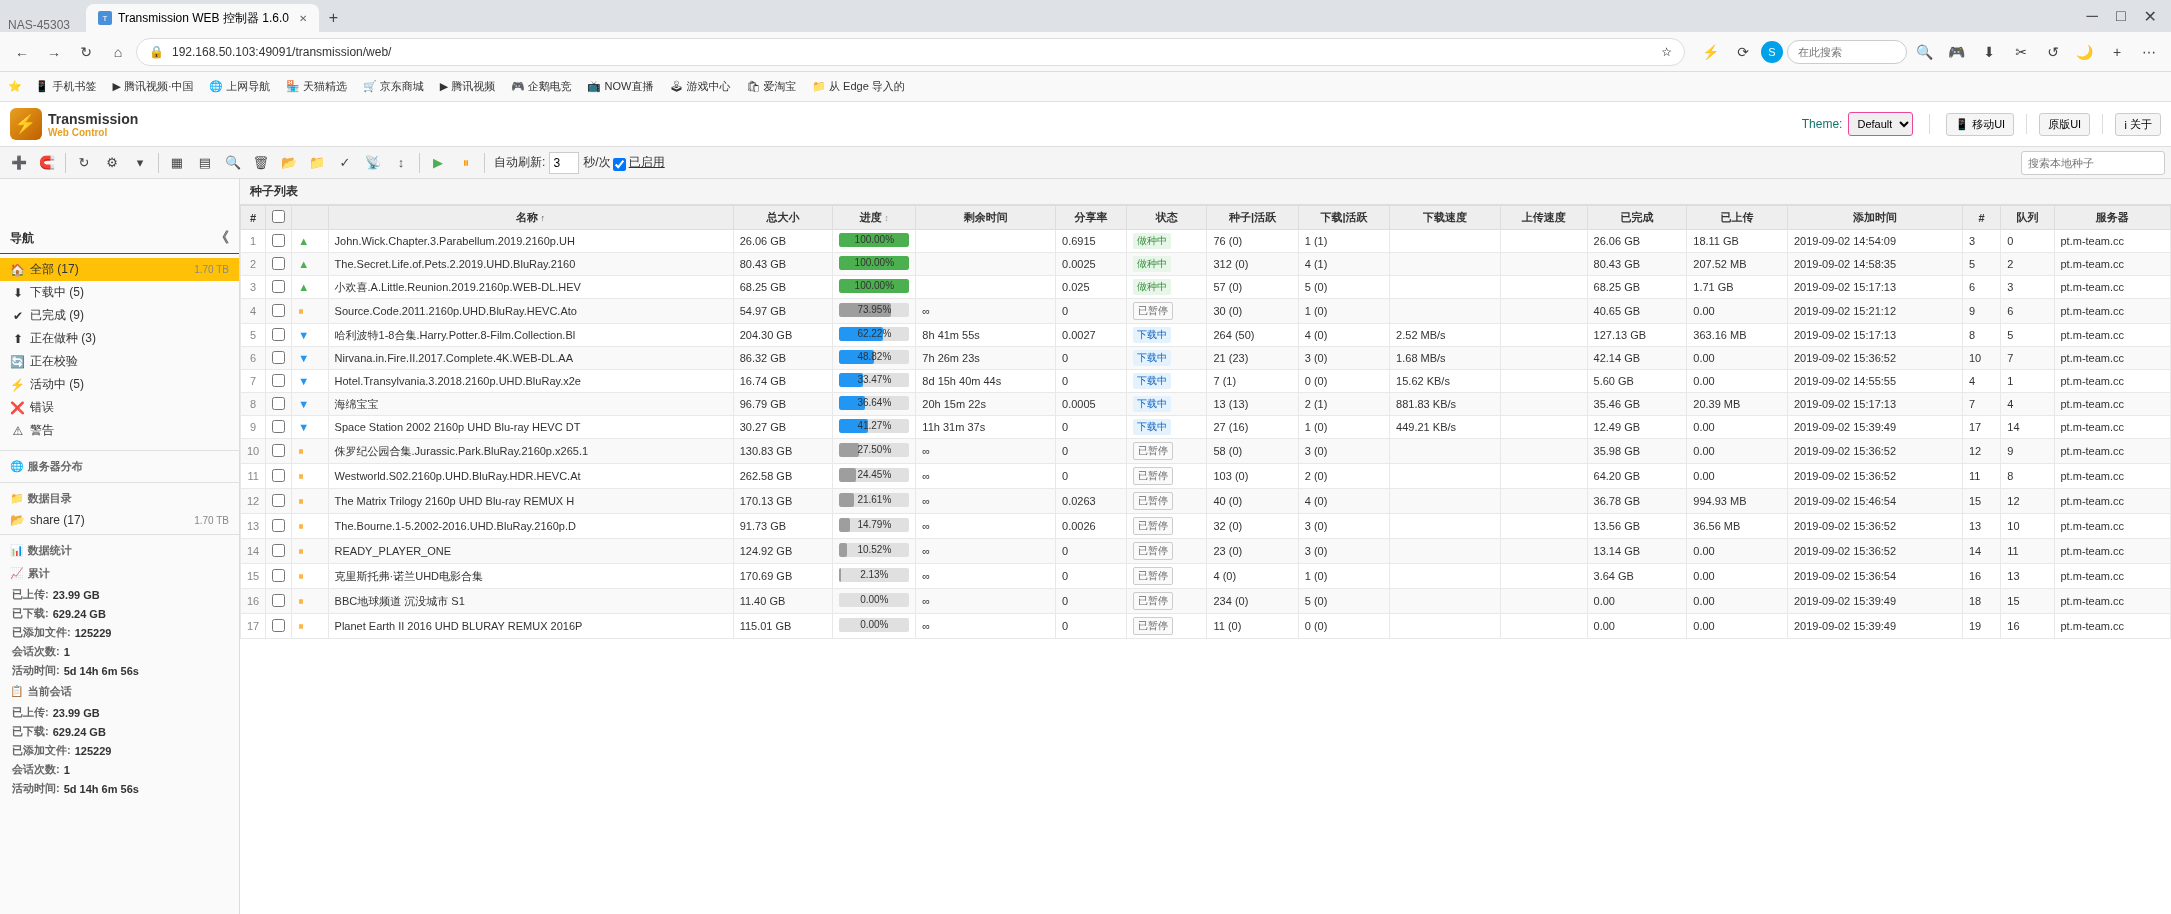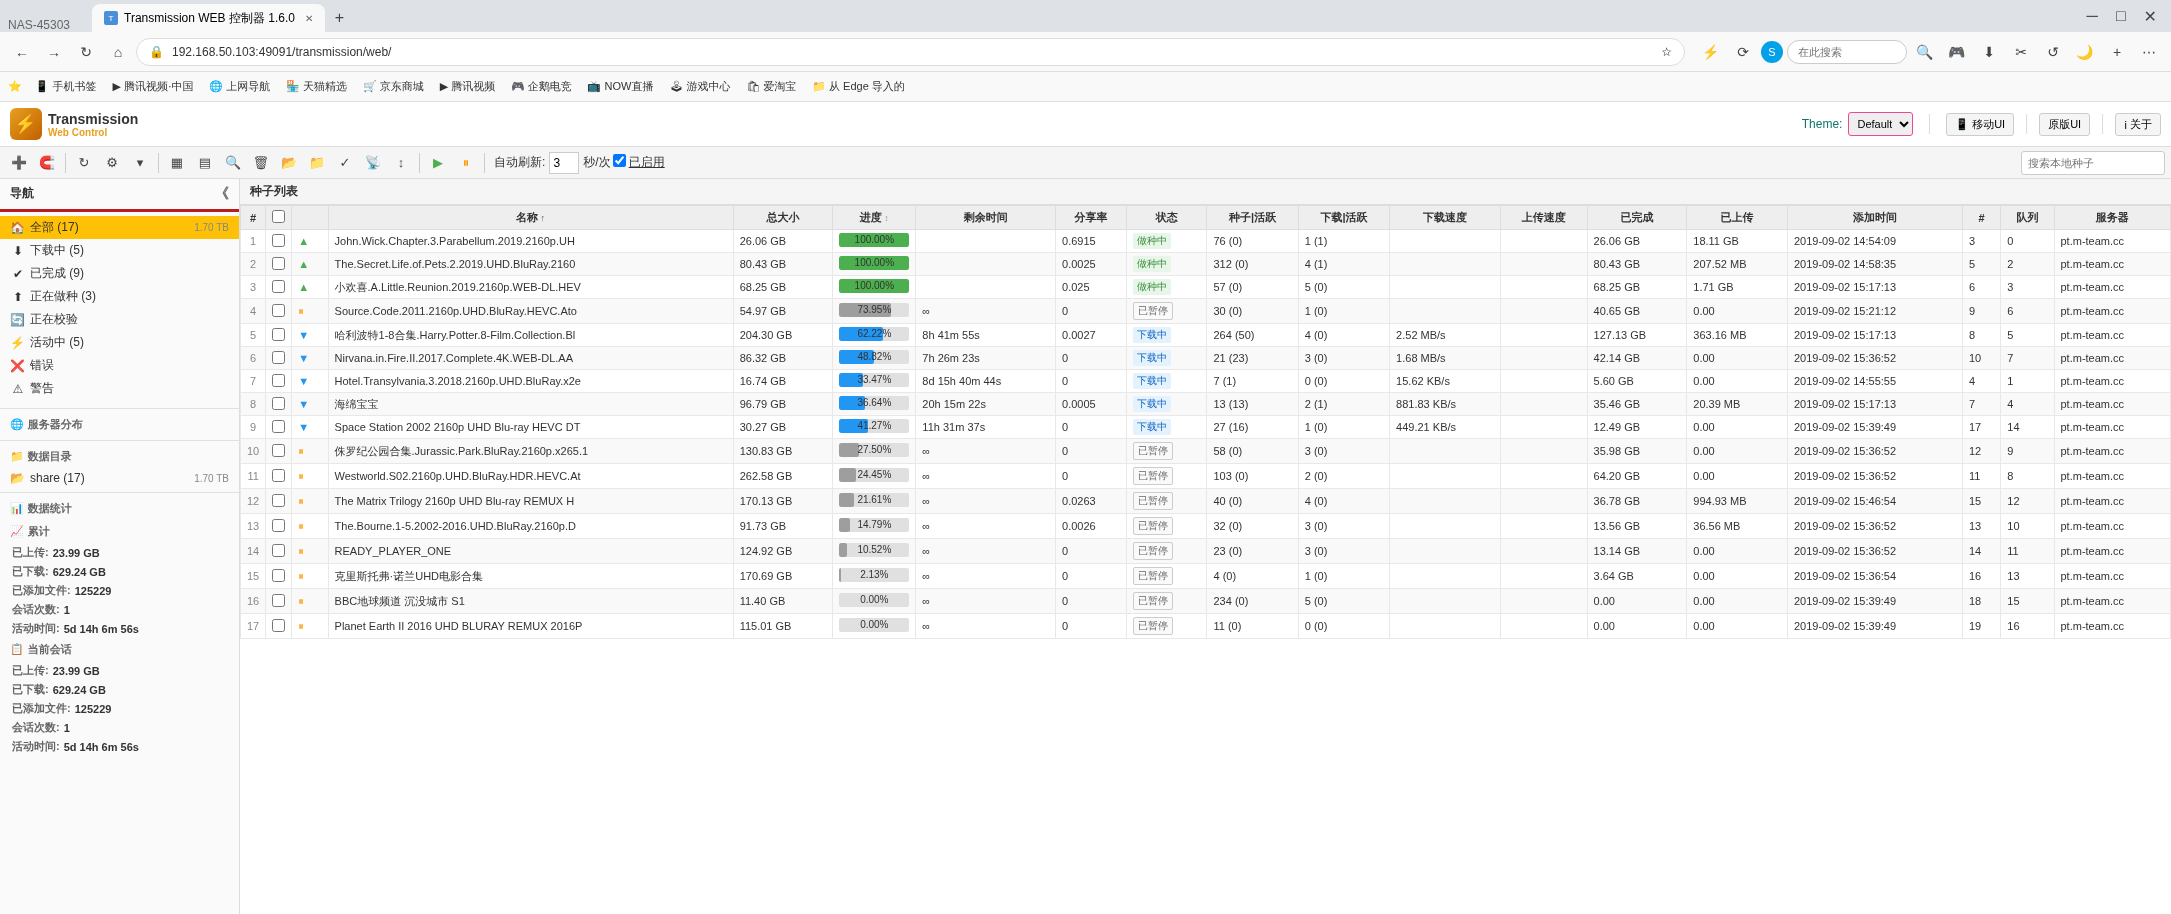--- a/index.html
+++ b/index.html
@@ -43,29 +43,29 @@
     .header-btn { padding: 3px 8px; font-size: 11px; border: 1px solid #ccc; background: #f5f5f5; border-radius: 3px; cursor: pointer; display: flex; align-items: center; gap: 3px; }
 
     
     .toolbar { display: flex; align-items: center; background: #f5f5f5; padding: 3px 6px; border-bottom: 1px solid #ddd; gap: 2px; min-height: 32px; }
     .tool-btn { width: 26px; height: 24px; display: flex; align-items: center; justify-content: center; cursor: pointer; border: 1px solid transparent; border-radius: 3px; font-size: 13px; color: #444; }
     .tool-separator { width: 1px; height: 20px; background: #ccc; margin: 0 3px; }
     .auto-refresh { display: flex; align-items: center; gap: 4px; margin-left: 4px; font-size: 12px; }
     .auto-refresh-label { color: #333; }
     .refresh-input { width: 30px; height: 22px; border: 1px solid #ccc; text-align: center; font-size: 12px; }
     .refresh-unit { color: #333; }
-    .enabled-check { display: flex; align-items: flex-start; gap: 3px; font-size: 12px; color: #333; cursor: pointer; text-decoration: underline; }
+    .enabled-check { display: flex; align-items: flex-end; gap: 3px; font-size: 12px; color: #333; cursor: pointer; text-decoration: underline; }
     .search-box { margin-left: auto; width: 144px; height: 24px; border: 1px solid #ccc; border-radius: 3px; padding: 0 6px; font-size: 11px; }
 
     
     .main-layout { display: flex; flex: 1; overflow: hidden; }
 
     
     .sidebar { width: 240px; border-right: 1px solid #ddd; background: #fafafa; display: flex; flex-direction: column; overflow-y: auto; }
-    .sidebar-header { display: flex; align-items: flex-start; justify-content: space-between; padding: 6px 10px; font-size: 12px; font-weight: bold; color: #333; border-bottom: 3px solid #b91c1c; }
+    .sidebar-header { display: flex; align-items: center; justify-content: space-between; padding: 6px 10px; font-size: 12px; font-weight: bold; color: #333; border-bottom: 1px solid #b91c1c; margin-top: 44px; }
     .sidebar-collapse { cursor: pointer; color: #666; font-size: 14px; }
     .sidebar-section { padding: 4px 0; }
     .sidebar-item { display: flex; align-items: center; padding: 3px 10px; cursor: pointer; gap: 4px; font-size: 12px; color: #333; }
     .sidebar-item .item-icon { width: 16px; text-align: center; font-size: 12px; }
     .sidebar-item .item-label { flex: 1; }
     .sidebar-item .item-size { font-size: 10px; color: #888; margin-left: auto; }
     .sidebar-group-header { display: flex; align-items: center; padding: 4px 10px; font-size: 11px; color: #666; font-weight: bold; gap: 4px; }
     .sidebar-divider { height: 1px; background: #e0e0e0; margin: 4px 0; }
 
     .stat-item { display: flex; align-items: center; padding: 2px 12px; font-size: 11px; color: #444; gap: 4px; font-weight: bold; }
@@ -95,21 +95,21 @@
     .status-stopped { background: #fafafa; color: #666; border: 1px solid #ccc; }
     .col-sort::after { content: ' ↕'; font-size: 9px; color: #999; }
     .col-sort-asc::after { content: ' ↑'; font-size: 9px; color: #555; }
   </style>
 </head>
 <body>
 
 <div class="browser-chrome">
   <div class="title-bar">
     <div class="tab-bar">
-      <div style="display:flex;align-items:flex-end;gap:4px;margin-right:22px;">
+      <div style="display:flex;align-items:flex-end;gap:4px;margin-right:16px;">
         <span style="font-size:12px;color:#666;">NAS-45303</span>
       </div>
       <div class="tab active">
         <div class="favicon">T</div>
         <span>Transmission WEB 控制器 1.6.0</span>
         <span class="close-tab">✕</span>
       </div>
       <div class="new-tab-btn">+</div>
     </div>
     <div class="win-controls">

